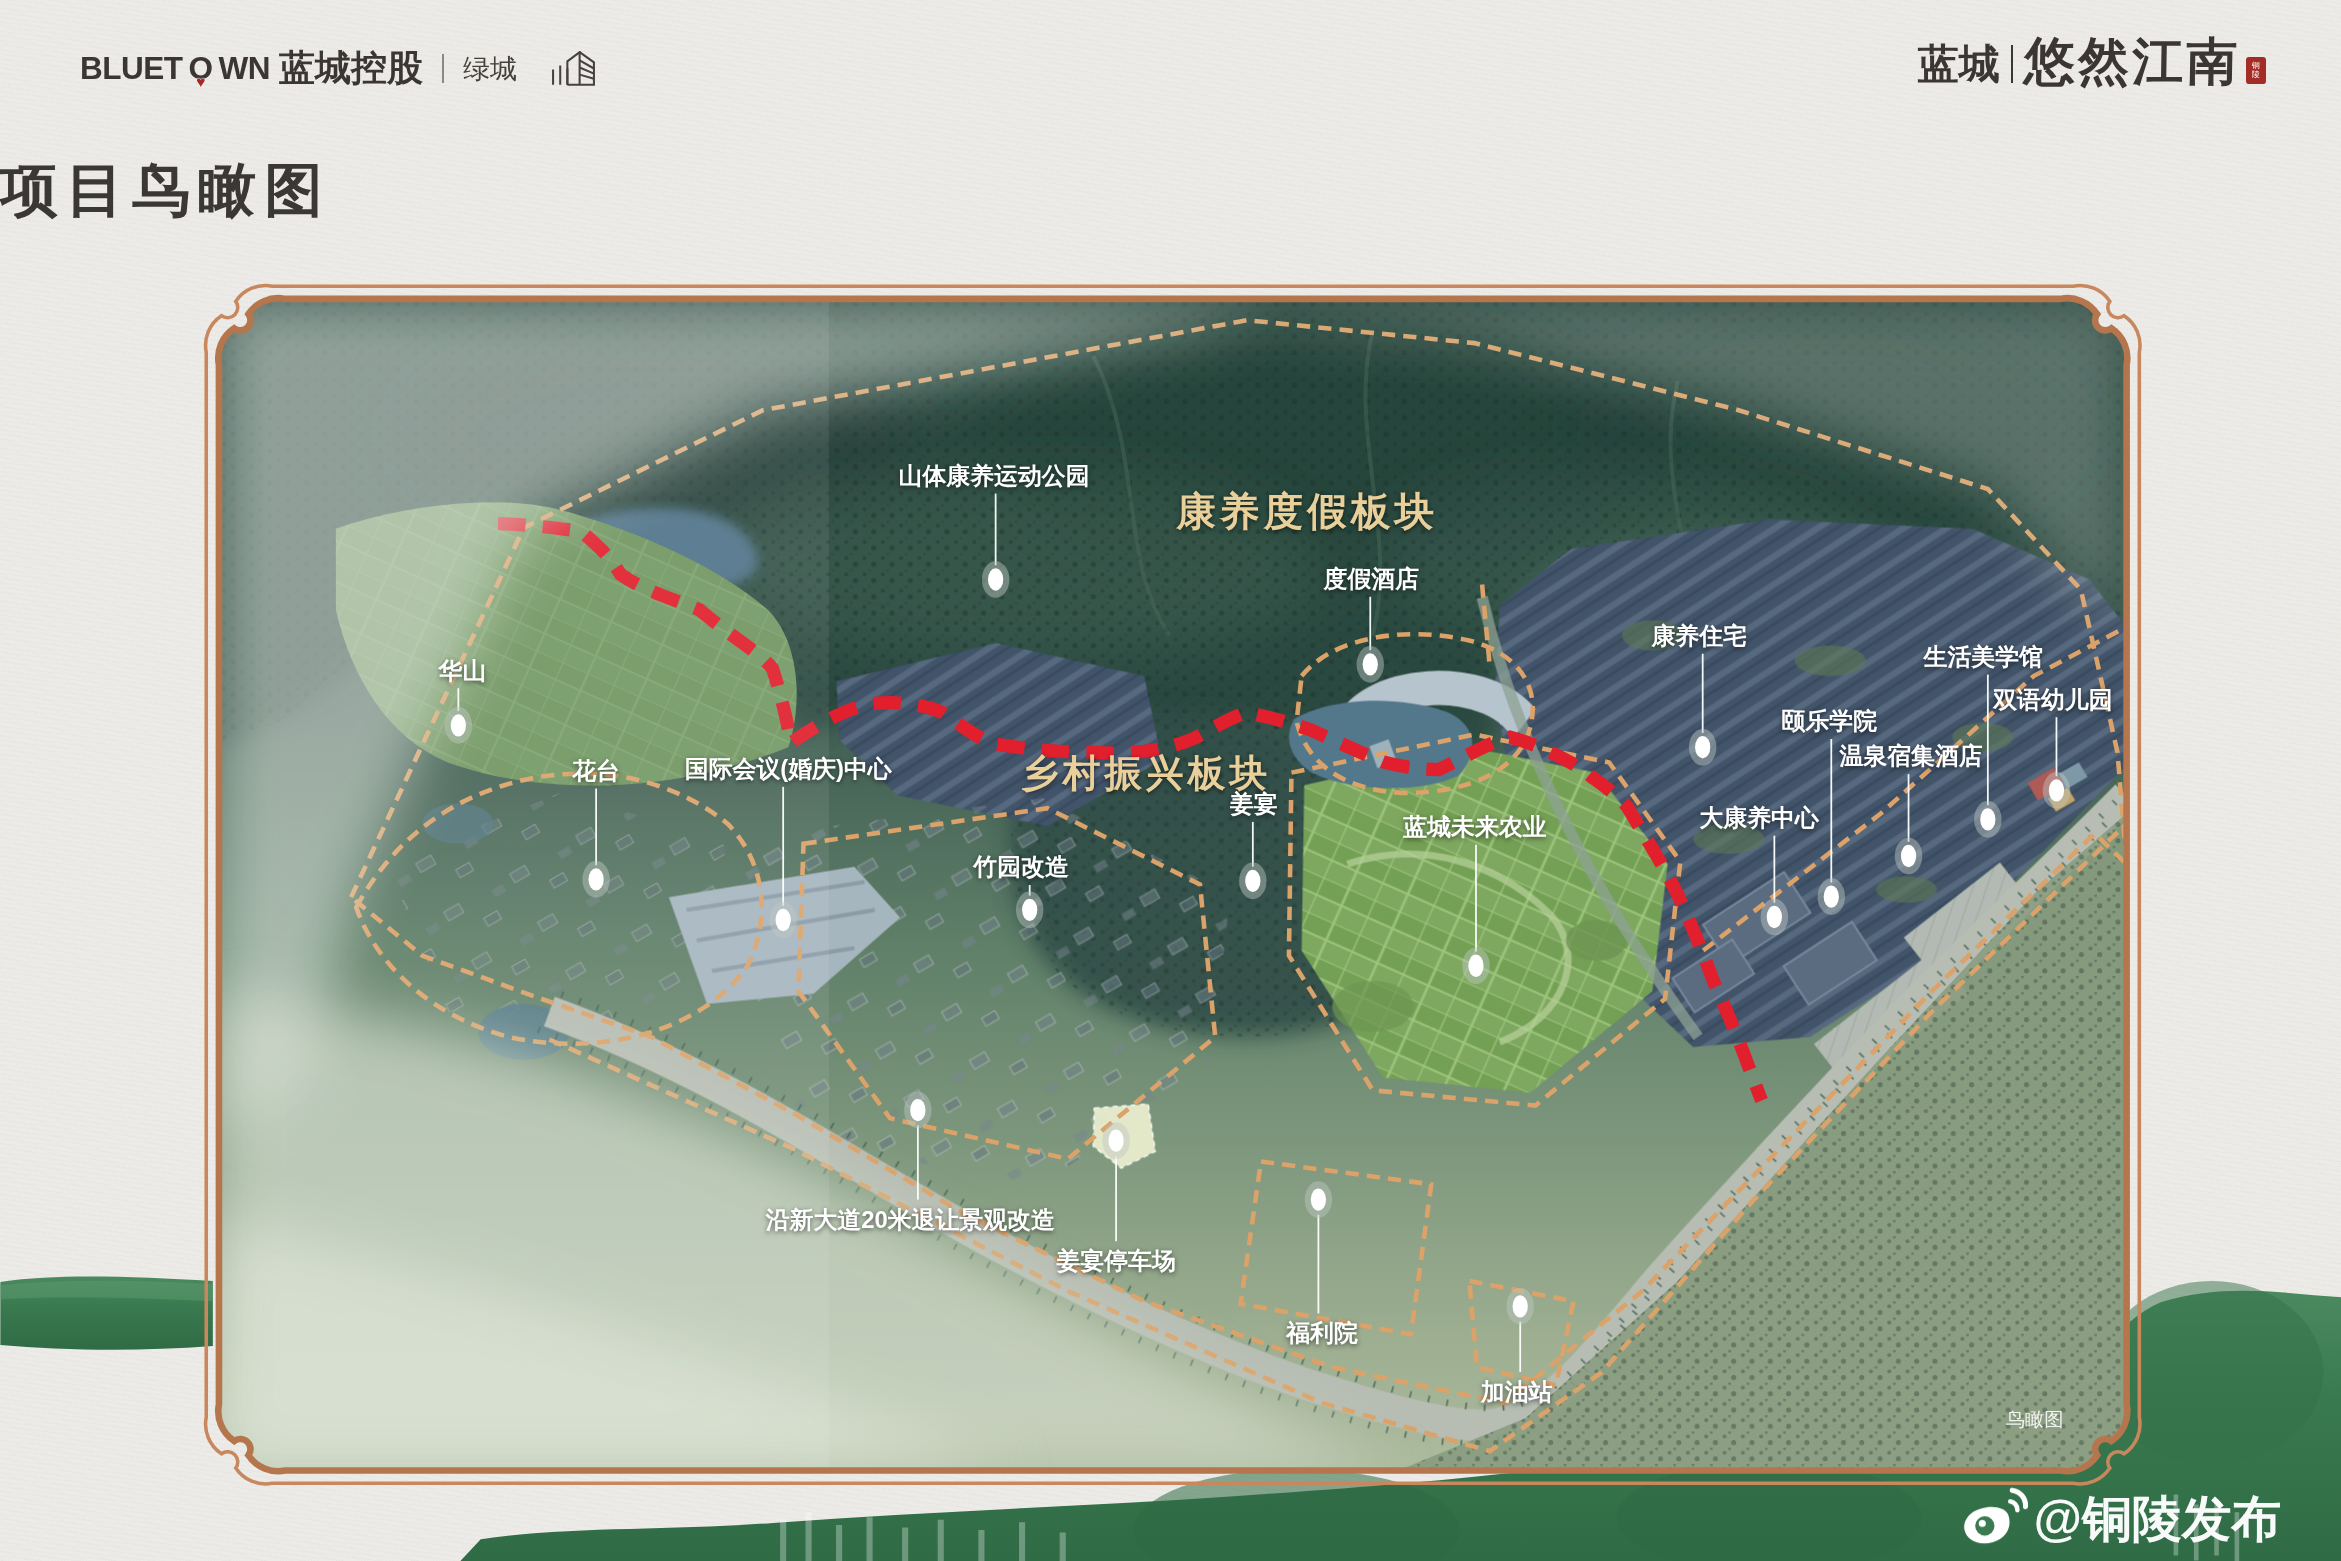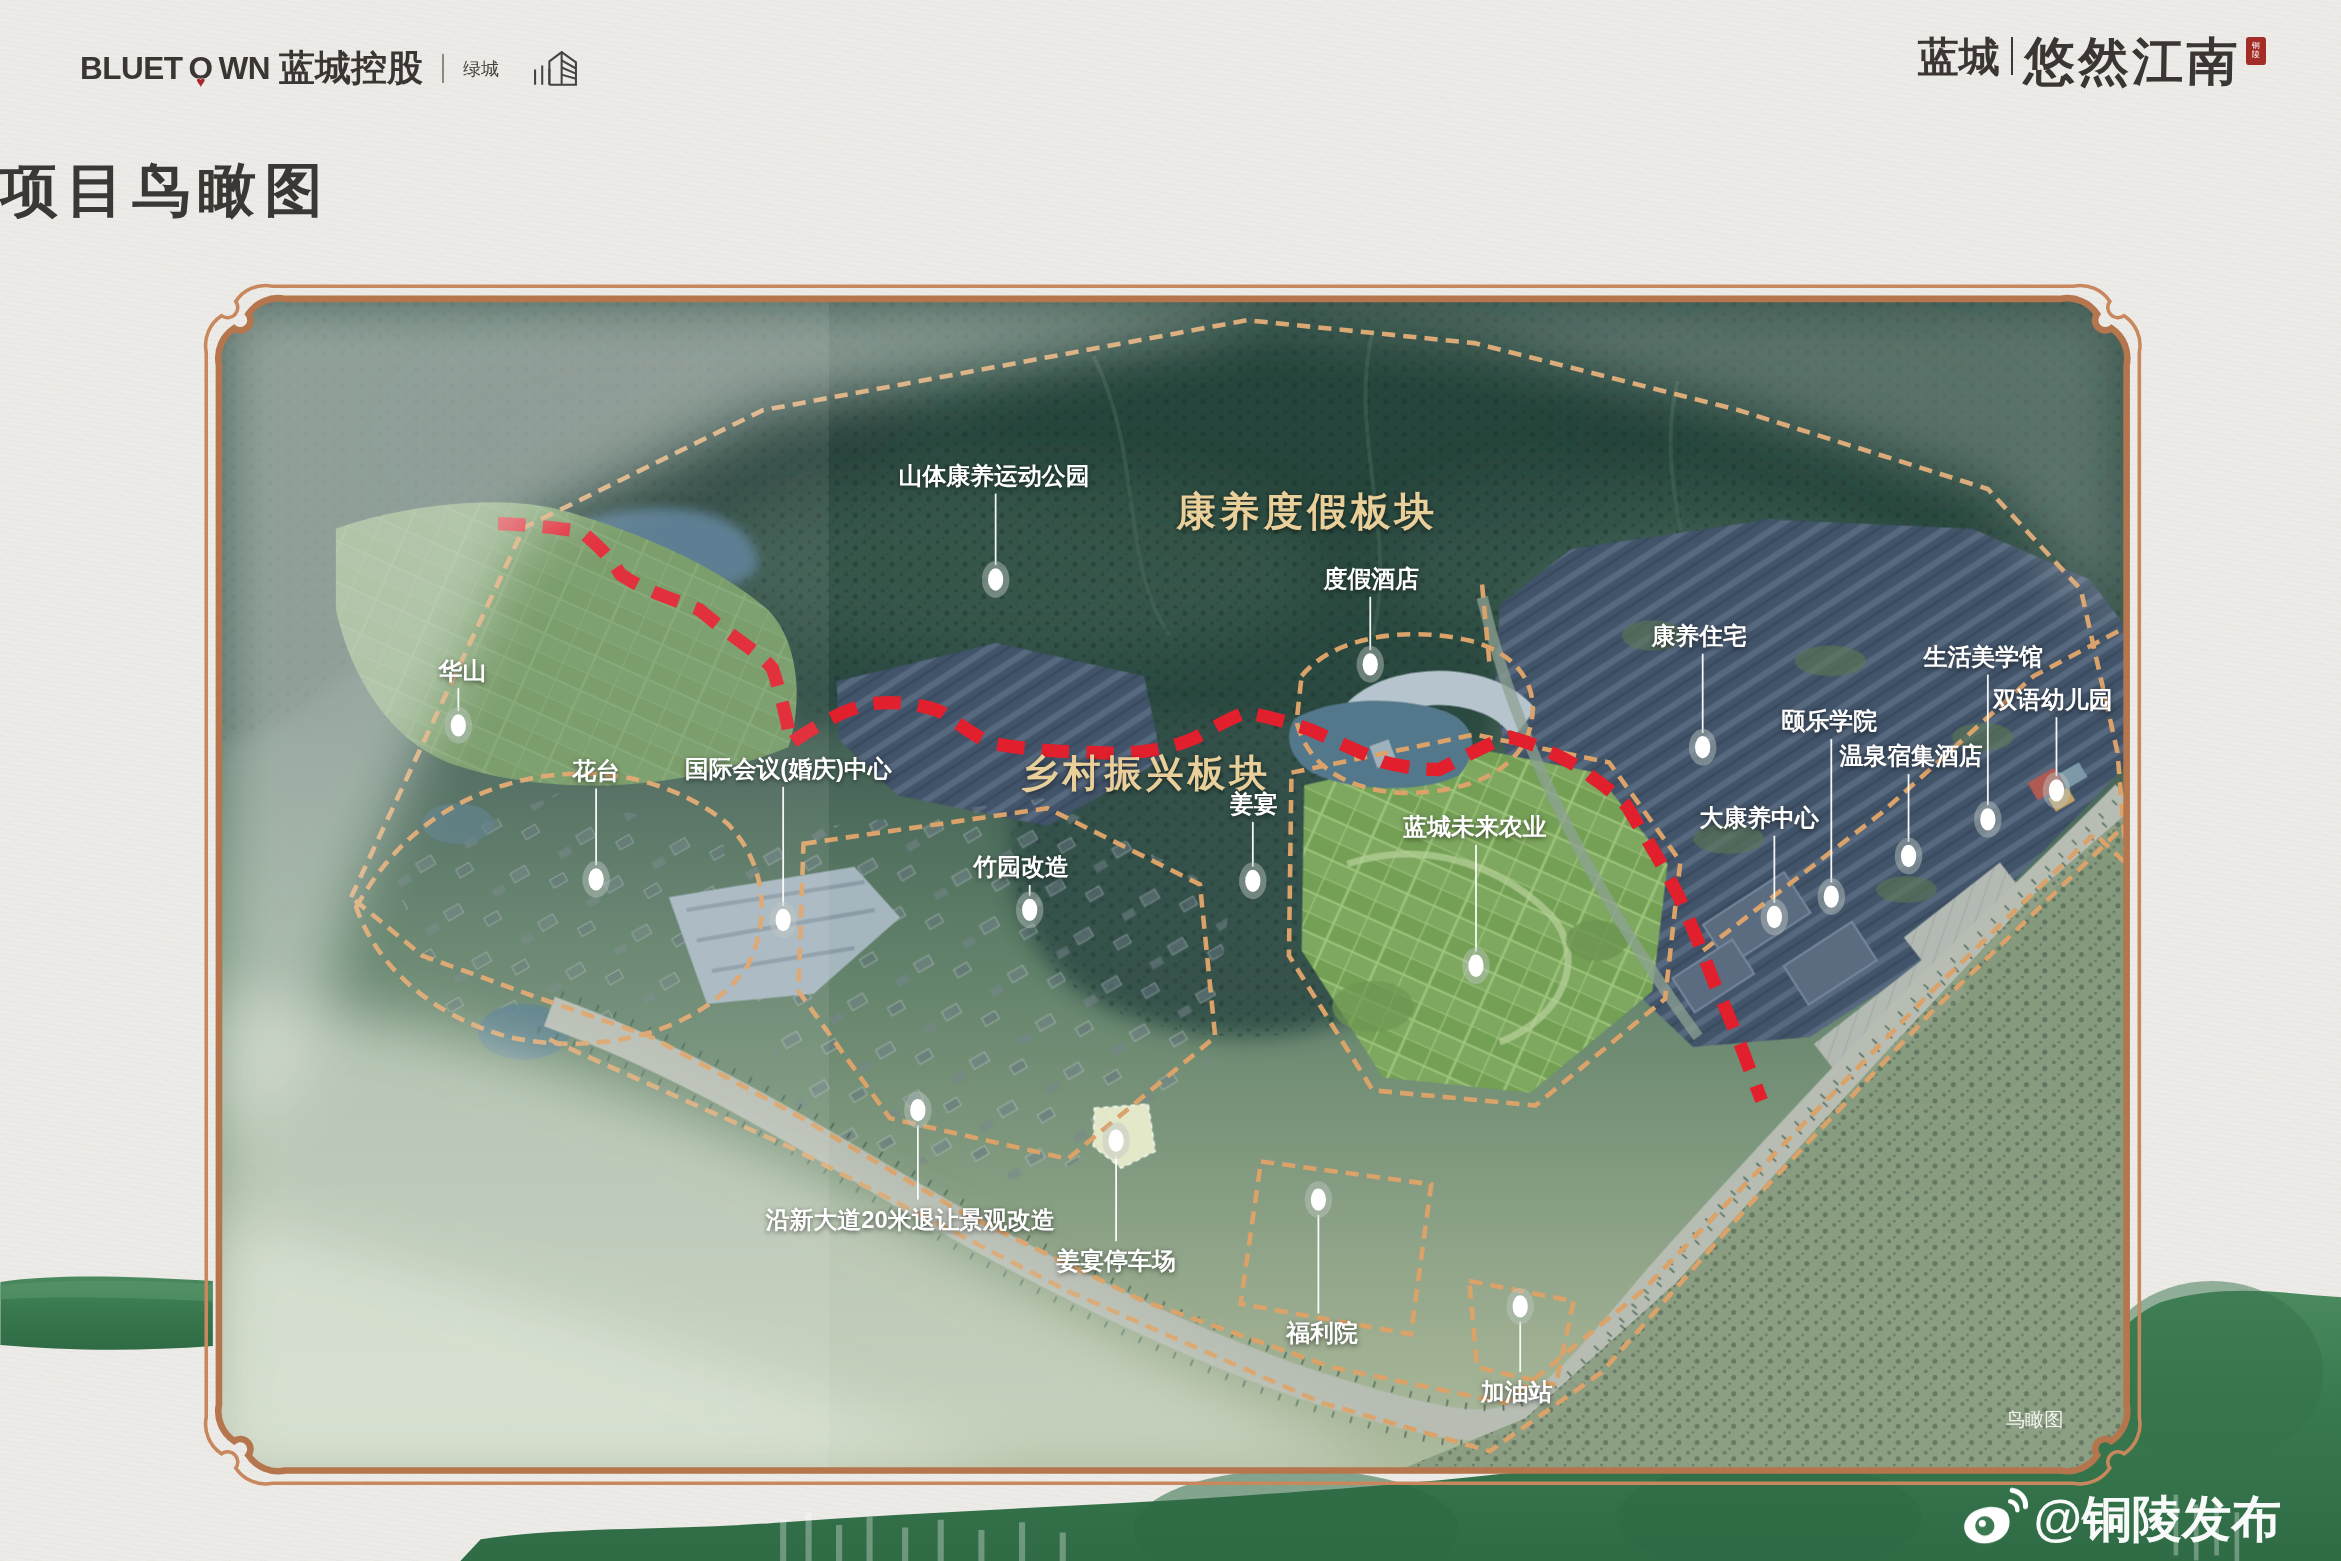--- a/index.html
+++ b/index.html
@@ -12,22 +12,22 @@
     font-family:"Liberation Sans",sans-serif;
   }
   
   .brand-left{position:absolute;left:80px;top:44px;display:flex;align-items:center;color:#3b3633;gap:6px;}
   .bt-en{font-weight:800;font-size:31.5px;letter-spacing:-0.5px;}
   .bt-cn{font-weight:800;font-size:36px;margin-left:3.1px;}
   .o-wrap{position:relative;display:inline-block;}
   .o-heart{position:absolute;left:50%;bottom:-2px;transform:translateX(-50%);
     color:#a8262c;font-size:15.3px;line-height:1;text-shadow:0 0 2px #ecebe7,0 0 1px #ecebe7;}
   .brand-div{width:1.5px;height:29.5px;background:#8d8884;margin:0 13.2px;}
-  .gt-cn{font-weight:500;font-size:18px;color:#45403c;margin-right:27px;}
-  .brand-right{position:absolute;right:76px;top:37px;display:flex;align-items:flex-start;color:#3b3633;}
+  .gt-cn{font-weight:500;font-size:27px;color:#45403c;margin-right:27px;}
+  .brand-right{position:absolute;right:76px;top:37px;display:flex;align-items:flex-end;color:#3b3633;}
   .br-blue{font-family:"Liberation Serif",serif;font-weight:700;font-size:41px;line-height:1;}
   .br-div{width:2px;height:38px;background:#3b3633;margin:0 11.2px 2px 11.2px;}
   .br-name{font-family:"DejaVu Serif",serif;font-weight:700;font-size:51px;line-height:.95;letter-spacing:3.1px;transform:skewX(-1deg);}
   .br-seal{width:20.3px;height:27.5px;background:#a32c26;border-radius:3.1px;color:#fff;
     font-size:8.1px;line-height:1.1;display:flex;flex-direction:column;align-items:center;justify-content:center;
     margin-left:5.1px;margin-bottom:1px;}
   .page-title{position:absolute;left:0;right:0;top:152px;text-align:left;
     font-family:"Liberation Serif","DejaVu Serif",serif;font-weight:700;font-size:58px;
     letter-spacing:8.1px;color:#3a3734;}
   svg text{user-select:none;}

